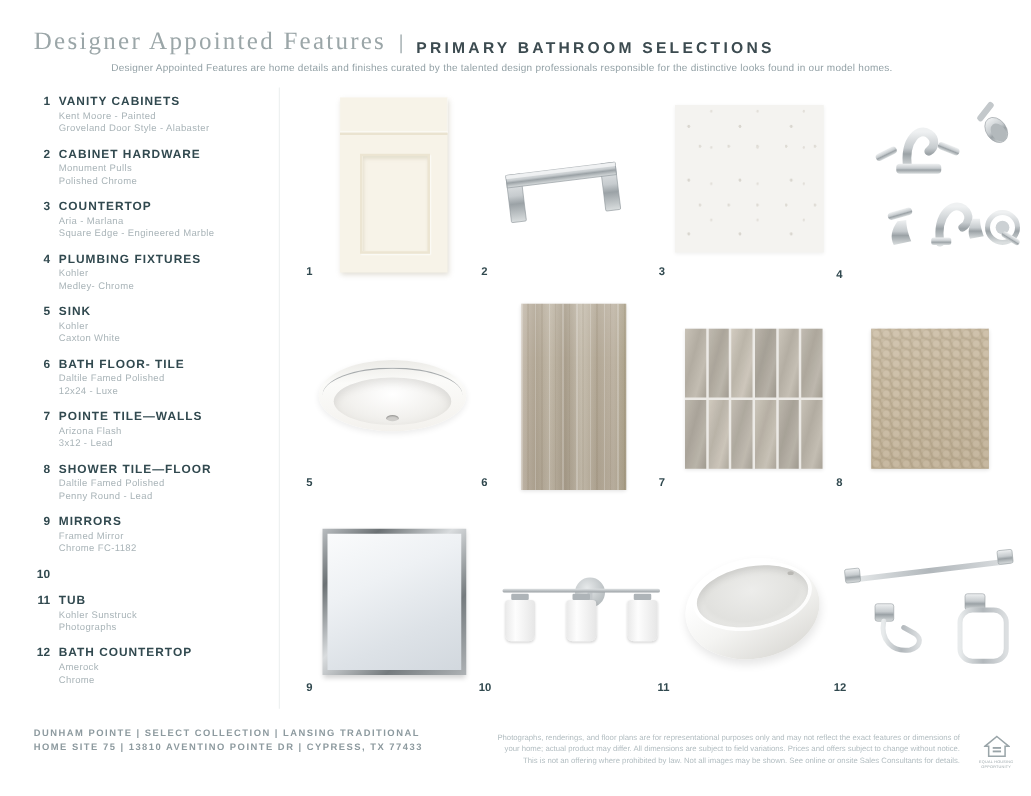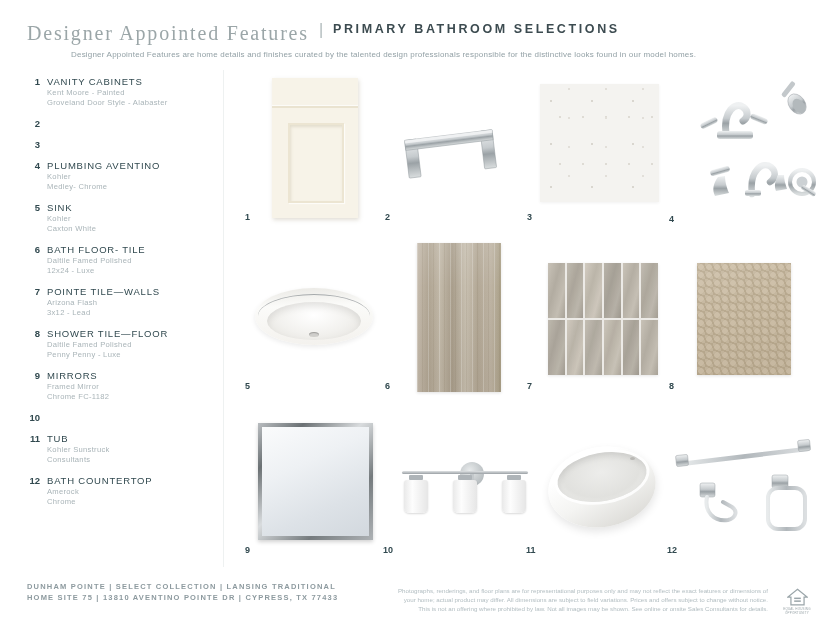--- a/index.html
+++ b/index.html
@@ -1,33 +1,33 @@
 <!DOCTYPE html>
 <html><head>
 <meta charset="utf-8">
 <style>
   * { margin:0; padding:0; box-sizing:border-box; }
   html,body { background:#ffffff; }
   body { font-family:"Liberation Sans", sans-serif; }
   .page { position:relative; width:825px; height:637px; background:#ffffff; overflow:hidden; }
 
   
-  .title-row { position:absolute; left:27px; top:22px; display:flex; align-items:flex-start; gap:10px; white-space:nowrap; }
+  .title-row { position:absolute; left:27px; top:22px; display:flex; align-items:flex-end; gap:10px; white-space:nowrap; }
   .title-serif { font-family:"Liberation Serif", serif; font-size:20px; letter-spacing:1.8px; color:#9ba6a8; font-weight:400; }
   .title-div { font-size:16px; color:#aeb8ba; font-weight:300; position:relative; top:-1px; }
   .title-sans { font-size:12.5px; letter-spacing:2.6px; color:#3c4b50; font-weight:700; }
-  .subtitle { position:absolute; left:27px; top:50px; font-size:8px; letter-spacing:.2px; color:#93a1a6;padding-left:44px; }
+  .subtitle { position:absolute; left:45px; top:50px; font-size:8px; letter-spacing:.2px; color:#93a1a6;padding-left:44px; }
 
   .col-divider { position:absolute; left:223px; top:70px; width:1px; height:497px; background:#eef1f1; }
 
   
   .features { position:absolute; left:27px; top:76px; width:198px; list-style:none; }
   .feature { display:flex; margin-bottom:10px; }
   .f-num { width:13px; text-align:right; margin-right:7px; font-size:9.5px; font-weight:700; color:#31494f; flex:none; }
-  .f-title { font-size:9.5px; font-weight:400; letter-spacing:.8px; color:#31494f; margin-bottom:1px; }
+  .f-title { font-size:9.5px; font-weight:700; letter-spacing:.8px; color:#31494f; margin-bottom:1px; }
   .f-lines div { font-size:7.6px; line-height:10px; letter-spacing:.3px; color:#a9b4b8; }
 
   
   .swatch { position:absolute; }
   .gnum { position:absolute; font-size:9px; font-weight:700; color:#31494f; }
   .n1 { left:245px; top:212px; } .n2 { left:385px; top:212px; } .n3 { left:527px; top:212px; } .n4 { left:669px; top:214px; }
   .n5 { left:245px; top:381px; } .n6 { left:385px; top:381px; } .n7 { left:527px; top:381px; } .n8 { left:669px; top:381px; }
   .n9 { left:245px; top:545px; } .n10 { left:383px; top:545px; } .n11 { left:526px; top:545px; } .n12 { left:667px; top:545px; }
 
   
@@ -178,30 +178,44 @@
         <div class="f-title">VANITY CABINETS</div>
         <div class="f-lines">
             <div>Kent Moore - Painted</div>
             <div>Groveland Door Style - Alabaster</div>
           </div>
       </div>
     </li>
 
     <li class="feature">
       <span class="f-num">2</span>
+      <div class="f-body">
+        <div class="f-title">CABINET HARDWARE</div>
+        <div class="f-lines">
+            <div>Monument Pulls</div>
+            <div>Polished Chrome</div>
+          </div>
+      </div>
     </li>
 
     <li class="feature">
       <span class="f-num">3</span>
+      <div class="f-body">
+        <div class="f-title">COUNTERTOP</div>
+        <div class="f-lines">
+            <div>Aria - Marlana</div>
+            <div>Square Edge - Engineered Marble</div>
+          </div>
+      </div>
     </li>
 
     <li class="feature">
       <span class="f-num">4</span>
       <div class="f-body">
-        <div class="f-title">PLUMBING AVENTINO</div>
+        <div class="f-title">PLUMBING FIXTURES</div>
         <div class="f-lines">
             <div>Kohler</div>
             <div>Medley- Chrome</div>
           </div>
       </div>
     </li>
 
     <li class="feature">
       <span class="f-num">5</span>
       <div class="f-body">
@@ -234,21 +248,21 @@
           </div>
       </div>
     </li>
 
     <li class="feature">
       <span class="f-num">8</span>
       <div class="f-body">
         <div class="f-title">SHOWER TILE—FLOOR</div>
         <div class="f-lines">
             <div>Daltile Famed Polished</div>
-            <div>Penny Penny - Luxe</div>
+            <div>Penny Round - Lead</div>
           </div>
       </div>
     </li>
 
     <li class="feature">
       <span class="f-num">9</span>
       <div class="f-body">
         <div class="f-title">MIRRORS</div>
         <div class="f-lines">
             <div>Framed Mirror</div>
@@ -260,21 +274,21 @@
     <li class="feature">
       <span class="f-num">10</span>
     </li>
 
     <li class="feature">
       <span class="f-num">11</span>
       <div class="f-body">
         <div class="f-title">TUB</div>
         <div class="f-lines">
             <div>Kohler Sunstruck</div>
-            <div>Consultants</div>
+            <div>Photographs</div>
           </div>
       </div>
     </li>
 
     <li class="feature">
       <span class="f-num">12</span>
       <div class="f-body">
         <div class="f-title">BATH COUNTERTOP</div>
         <div class="f-lines">
             <div>Amerock</div>

